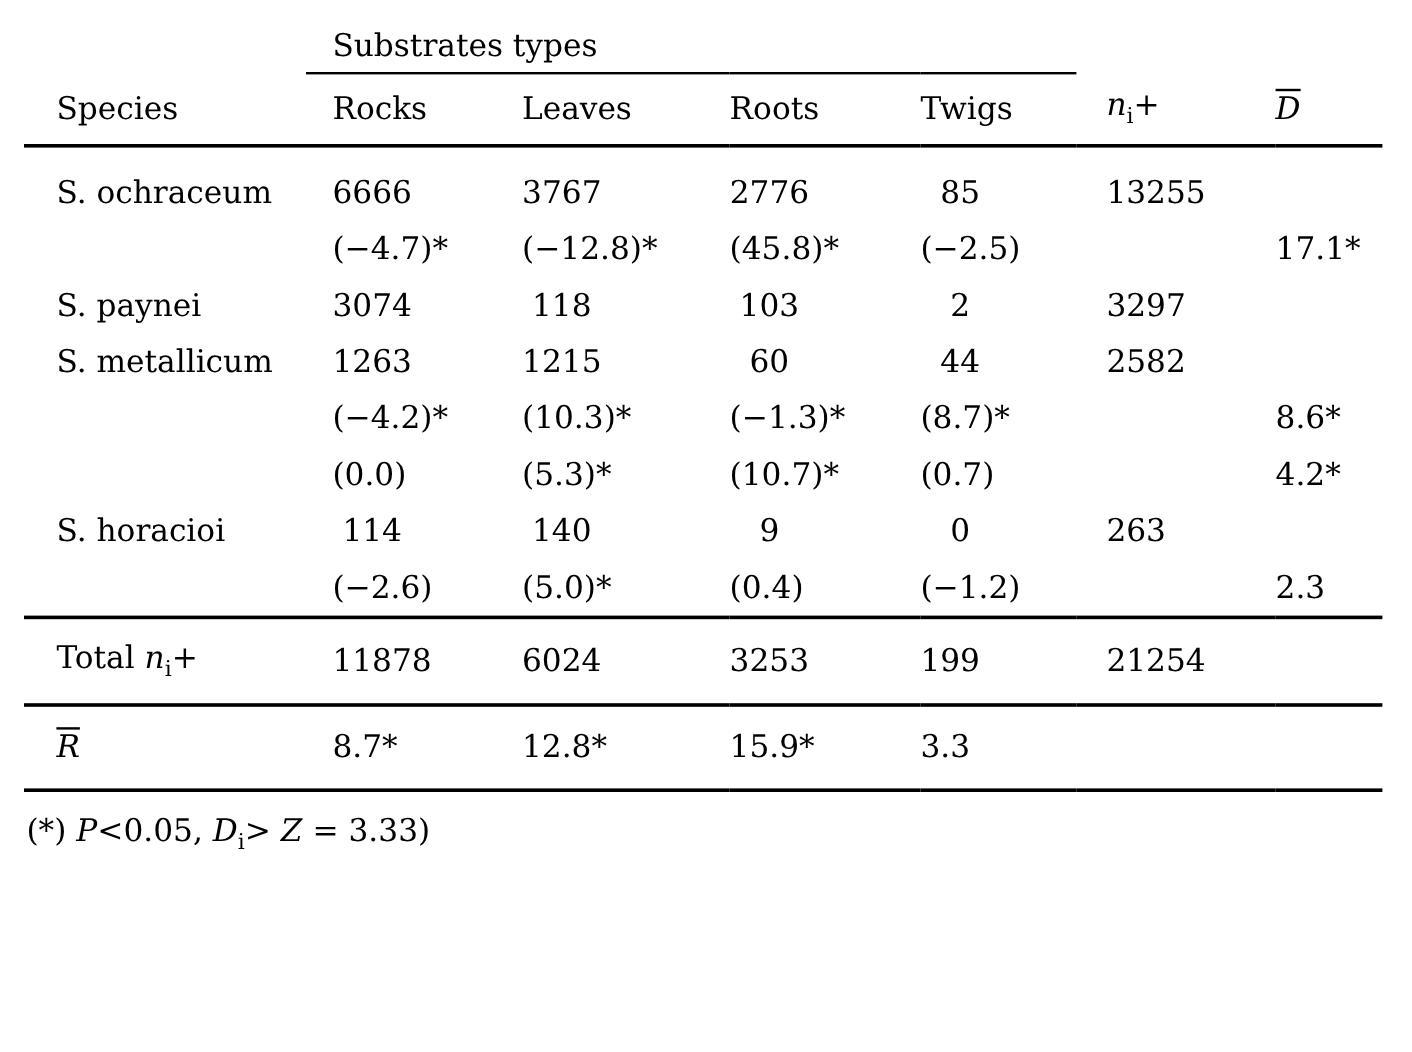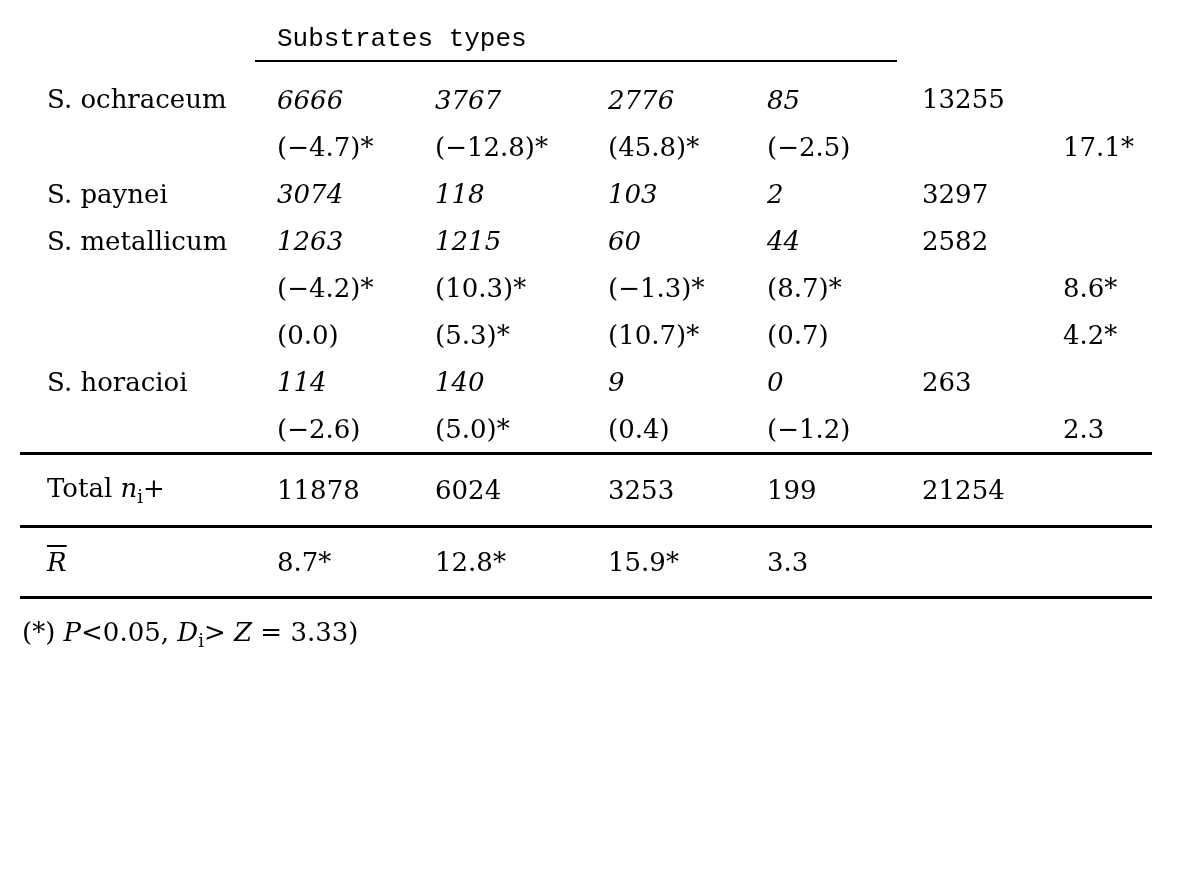--- a/index.html
+++ b/index.html
@@ -28,33 +28,32 @@
     text-align: left;
     font-weight: normal;
     white-space: nowrap;
     vertical-align: middle;
   }
   
   .c-species { padding-left: 27px; }
   .c-rocks   { padding-left: 22px; }
   .c-ni      { padding-left: 25px; }
 
-  tr.spanner-row td { height: 48px; vertical-align: bottom; padding-bottom: 6px; font-family: Liberation Mono, monospace; }
+  tr.spanner-row td { height: 48px; vertical-align: bottom; padding-bottom: 6px; }
   td.spanner-cell { border-bottom: 2px solid #000; }
 
   tr.header-row th { height: 58px; border-bottom: 3px solid #000; }
 
   tbody.species td { height: 47px; }
   tbody.species tr.first-line td { padding-top: 14px; }
 
   .num {
     display: inline-block;
     min-width: 2.55em;
-    text-align: left;
-    font-style: italic;
+    text-align: center;
   }
   .num-wide {
     display: inline-block;
     min-width: 3.1em;
   }
 
   tr.total-row td { height: 70px; border-top: 3px solid #000; border-bottom: 3px solid #000; }
   tr.rbar-row td  { height: 68px; border-bottom: 3px solid #000; }
 
   sub { font-size: 70%; font-style: normal; }
@@ -84,20 +83,29 @@
 
     <thead>
       <tr class="spanner-row">
         <td class="c-species"></td>
         <td colspan="4" class="spanner-cell c-rocks">
           <span>Substrates types</span>
         </td>
         <td class="c-ni"></td>
         <td class="c-dbar"></td>
       </tr>
+      <tr class="header-row">
+        <th class="c-species">Species</th>
+        <th class="c-rocks">Rocks</th>
+        <th>Leaves</th>
+        <th>Roots</th>
+        <th>Twigs</th>
+        <th class="c-ni"><i class="mvar">n</i><sub>i</sub><span>+</span></th>
+        <th class="c-dbar"><i class="mvar overbar">D</i></th>
+      </tr>
     </thead>
 
     <tbody class="species">
 
       <tr class="first-line">
         <td class="c-species">S. ochraceum</td>
         <td class="c-rocks"><span class="num">6666</span></td>
         <td><span class="num">3767</span></td>
         <td><span class="num">2776</span></td>
         <td><span class="num">85</span></td>

